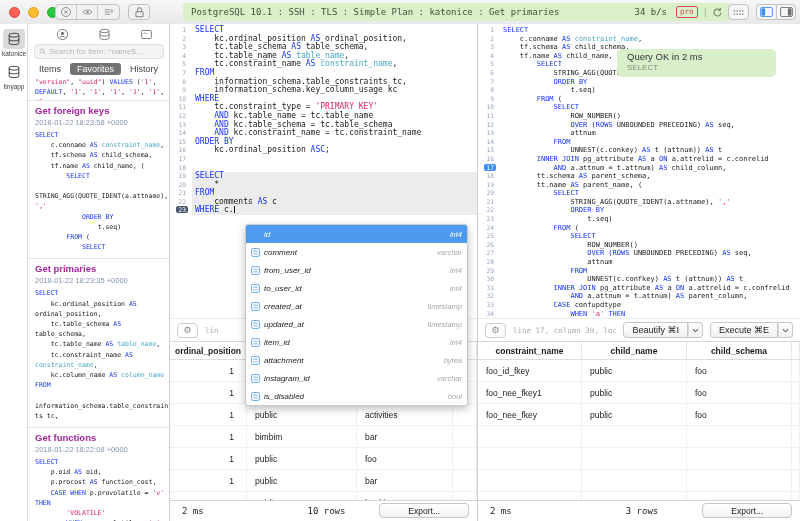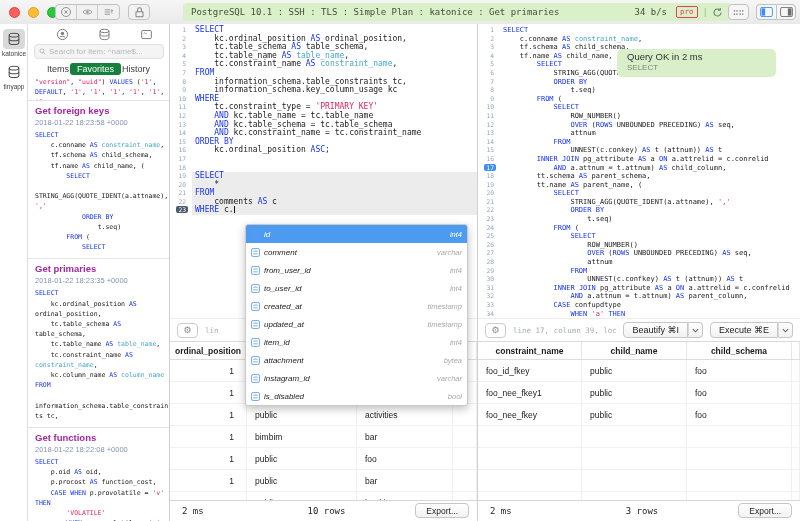--- a/index.html
+++ b/index.html
@@ -56,22 +56,22 @@
 
   
   .lp-head { height:18px; display:flex; align-items:center; padding:2px 16px 0 28px;
     justify-content:space-between; }
   .lp-search { margin:2px 5px 1px 6px; height:15px; border:1px solid #e0e0e0; border-radius:4px;
     background:#f4f4f4; display:flex; align-items:center; padding:0 4px; gap:3px; }
   .lp-search input { border:none; outline:none; background:transparent; width:110px;
     font-size:8px; color:#555; font-family:"Liberation Sans",sans-serif; }
   .lp-search input::placeholder { color:#b8b8b8; }
   .lp-tabs { height:17px; display:flex; align-items:center; justify-content:center;
-    gap:1px; font-size:9px; color:#3c3c3c; }
-  .lp-tab.sel { background:#15803d; color:#fff; border-radius:3px; padding:1px 7px; }
+    gap:9px; font-size:9px; color:#3c3c3c; }
+  .lp-tab.sel { background:#737373; color:#fff; border-radius:3px; padding:1px 7px; }
   .sq-list { position:absolute; top:52px; bottom:0; left:0; right:0; overflow:hidden; }
   .sq-clip { height:24px; overflow:hidden; padding:1px 0 0 7px; }
   .sq-item { border-top:1px solid #e4e4e4; padding:4px 0 6px 7px; }
   .sq-title { font-size:9.5px; font-weight:bold; color:#a427a0; }
   .sq-time { font-size:7.5px; color:#8494b0; margin:2px 0 3px; }
   .sq-code { font-family:"DejaVu Sans Mono",monospace; font-size:6.5px; line-height:10.2px;
     color:#1a1a1a; white-space:pre-wrap; overflow-wrap:break-word; width:136px; }
 
   
   .editor { position:absolute; top:0; left:0; right:0; height:294px; overflow:hidden;
@@ -133,21 +133,21 @@
   .cell-txt { padding-left:8px; }
 
   
   .panel-footer { position:absolute; left:0; right:0; bottom:0; height:21px;
     border-top:1px solid #d6d6d6; background:#fff;
     font-family:"DejaVu Sans Mono",monospace; font-size:9px; color:#222; }
   .f-time { position:absolute; left:12px; top:5px; }
   .f-rows { position:absolute; left:6px; right:0; top:5px; text-align:center; }
   .f-export { position:absolute; right:8px; top:2px; height:15px; border:1px solid #c6c6c6;
     border-radius:4px; background:linear-gradient(#fff,#f2f2f2); font-size:8.5px;
-    color:#222; padding:0 10px; display:flex; align-items:center;
+    color:#222; padding:0 28px; display:flex; align-items:center;
     font-family:"Liberation Sans",sans-serif; }
 
   
   .toast { position:absolute; left:139px; top:25px; width:159px; height:28px;
     background:#d9efca; border-radius:5px; padding:2px 10px; z-index:5; }
   .toast-title { font-size:9.5px; color:#333; }
   .toast-sub { font-size:8px; color:#7d8c77; margin-top:1px; }
 
   svg { display:block; }
 </style>

